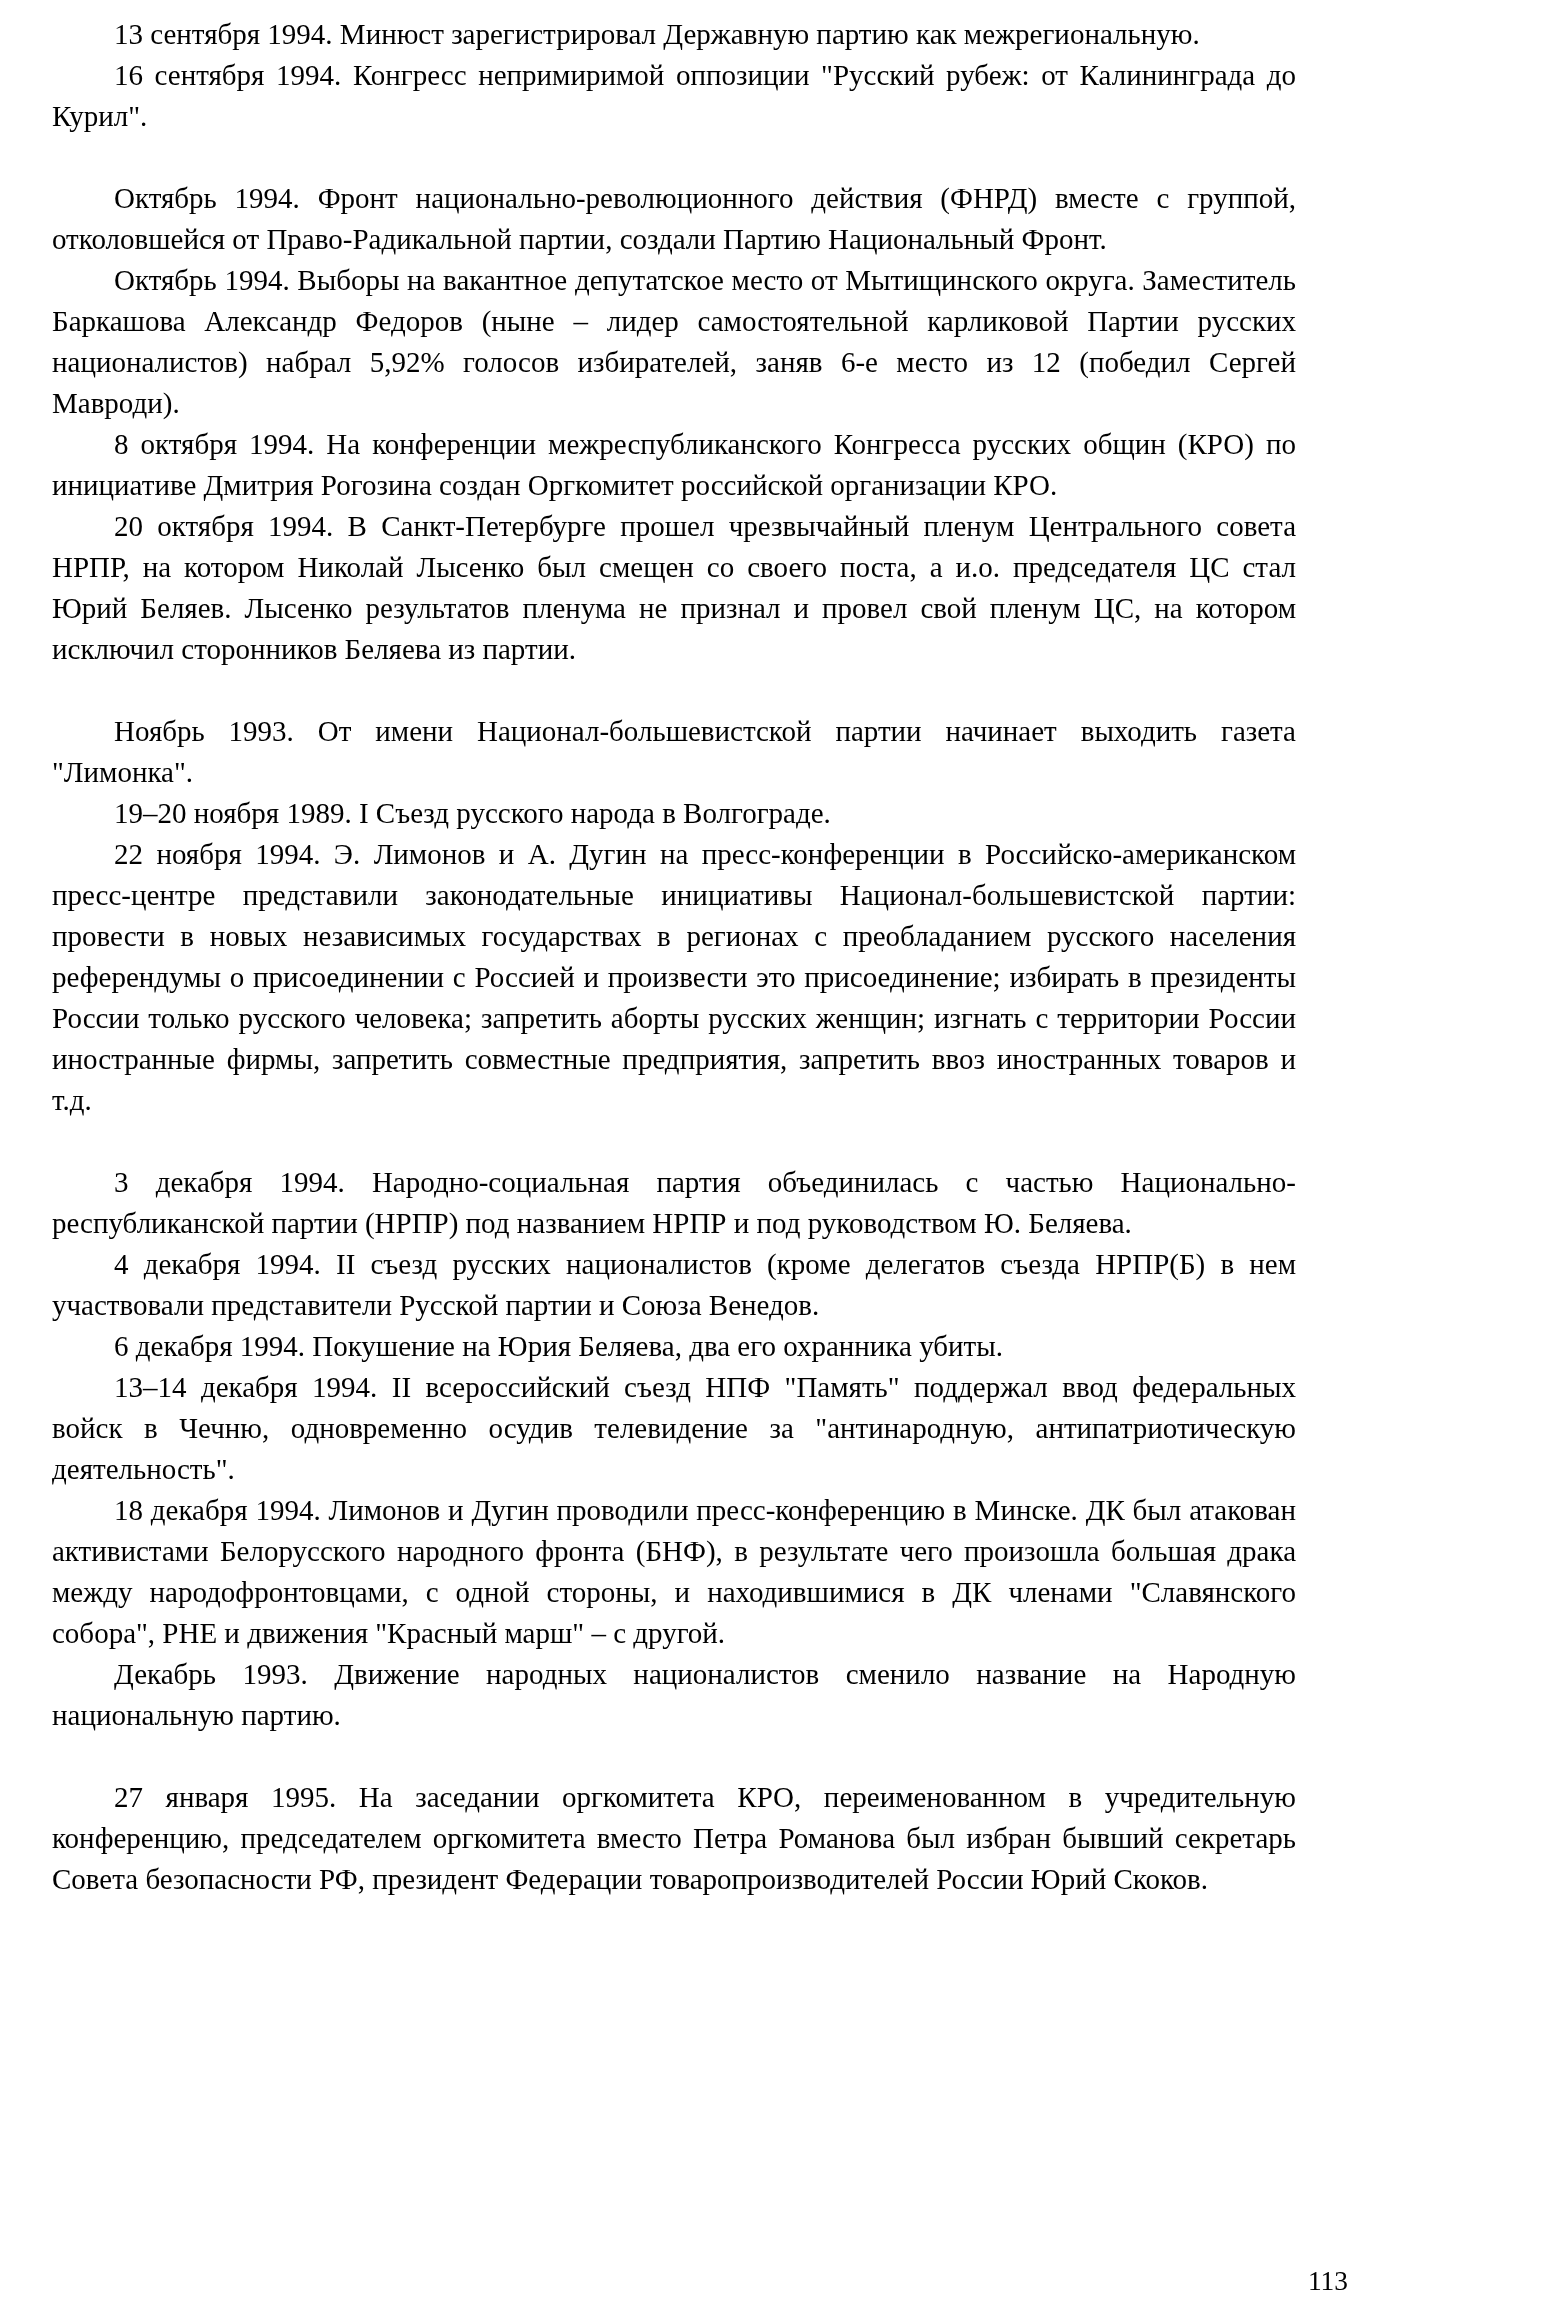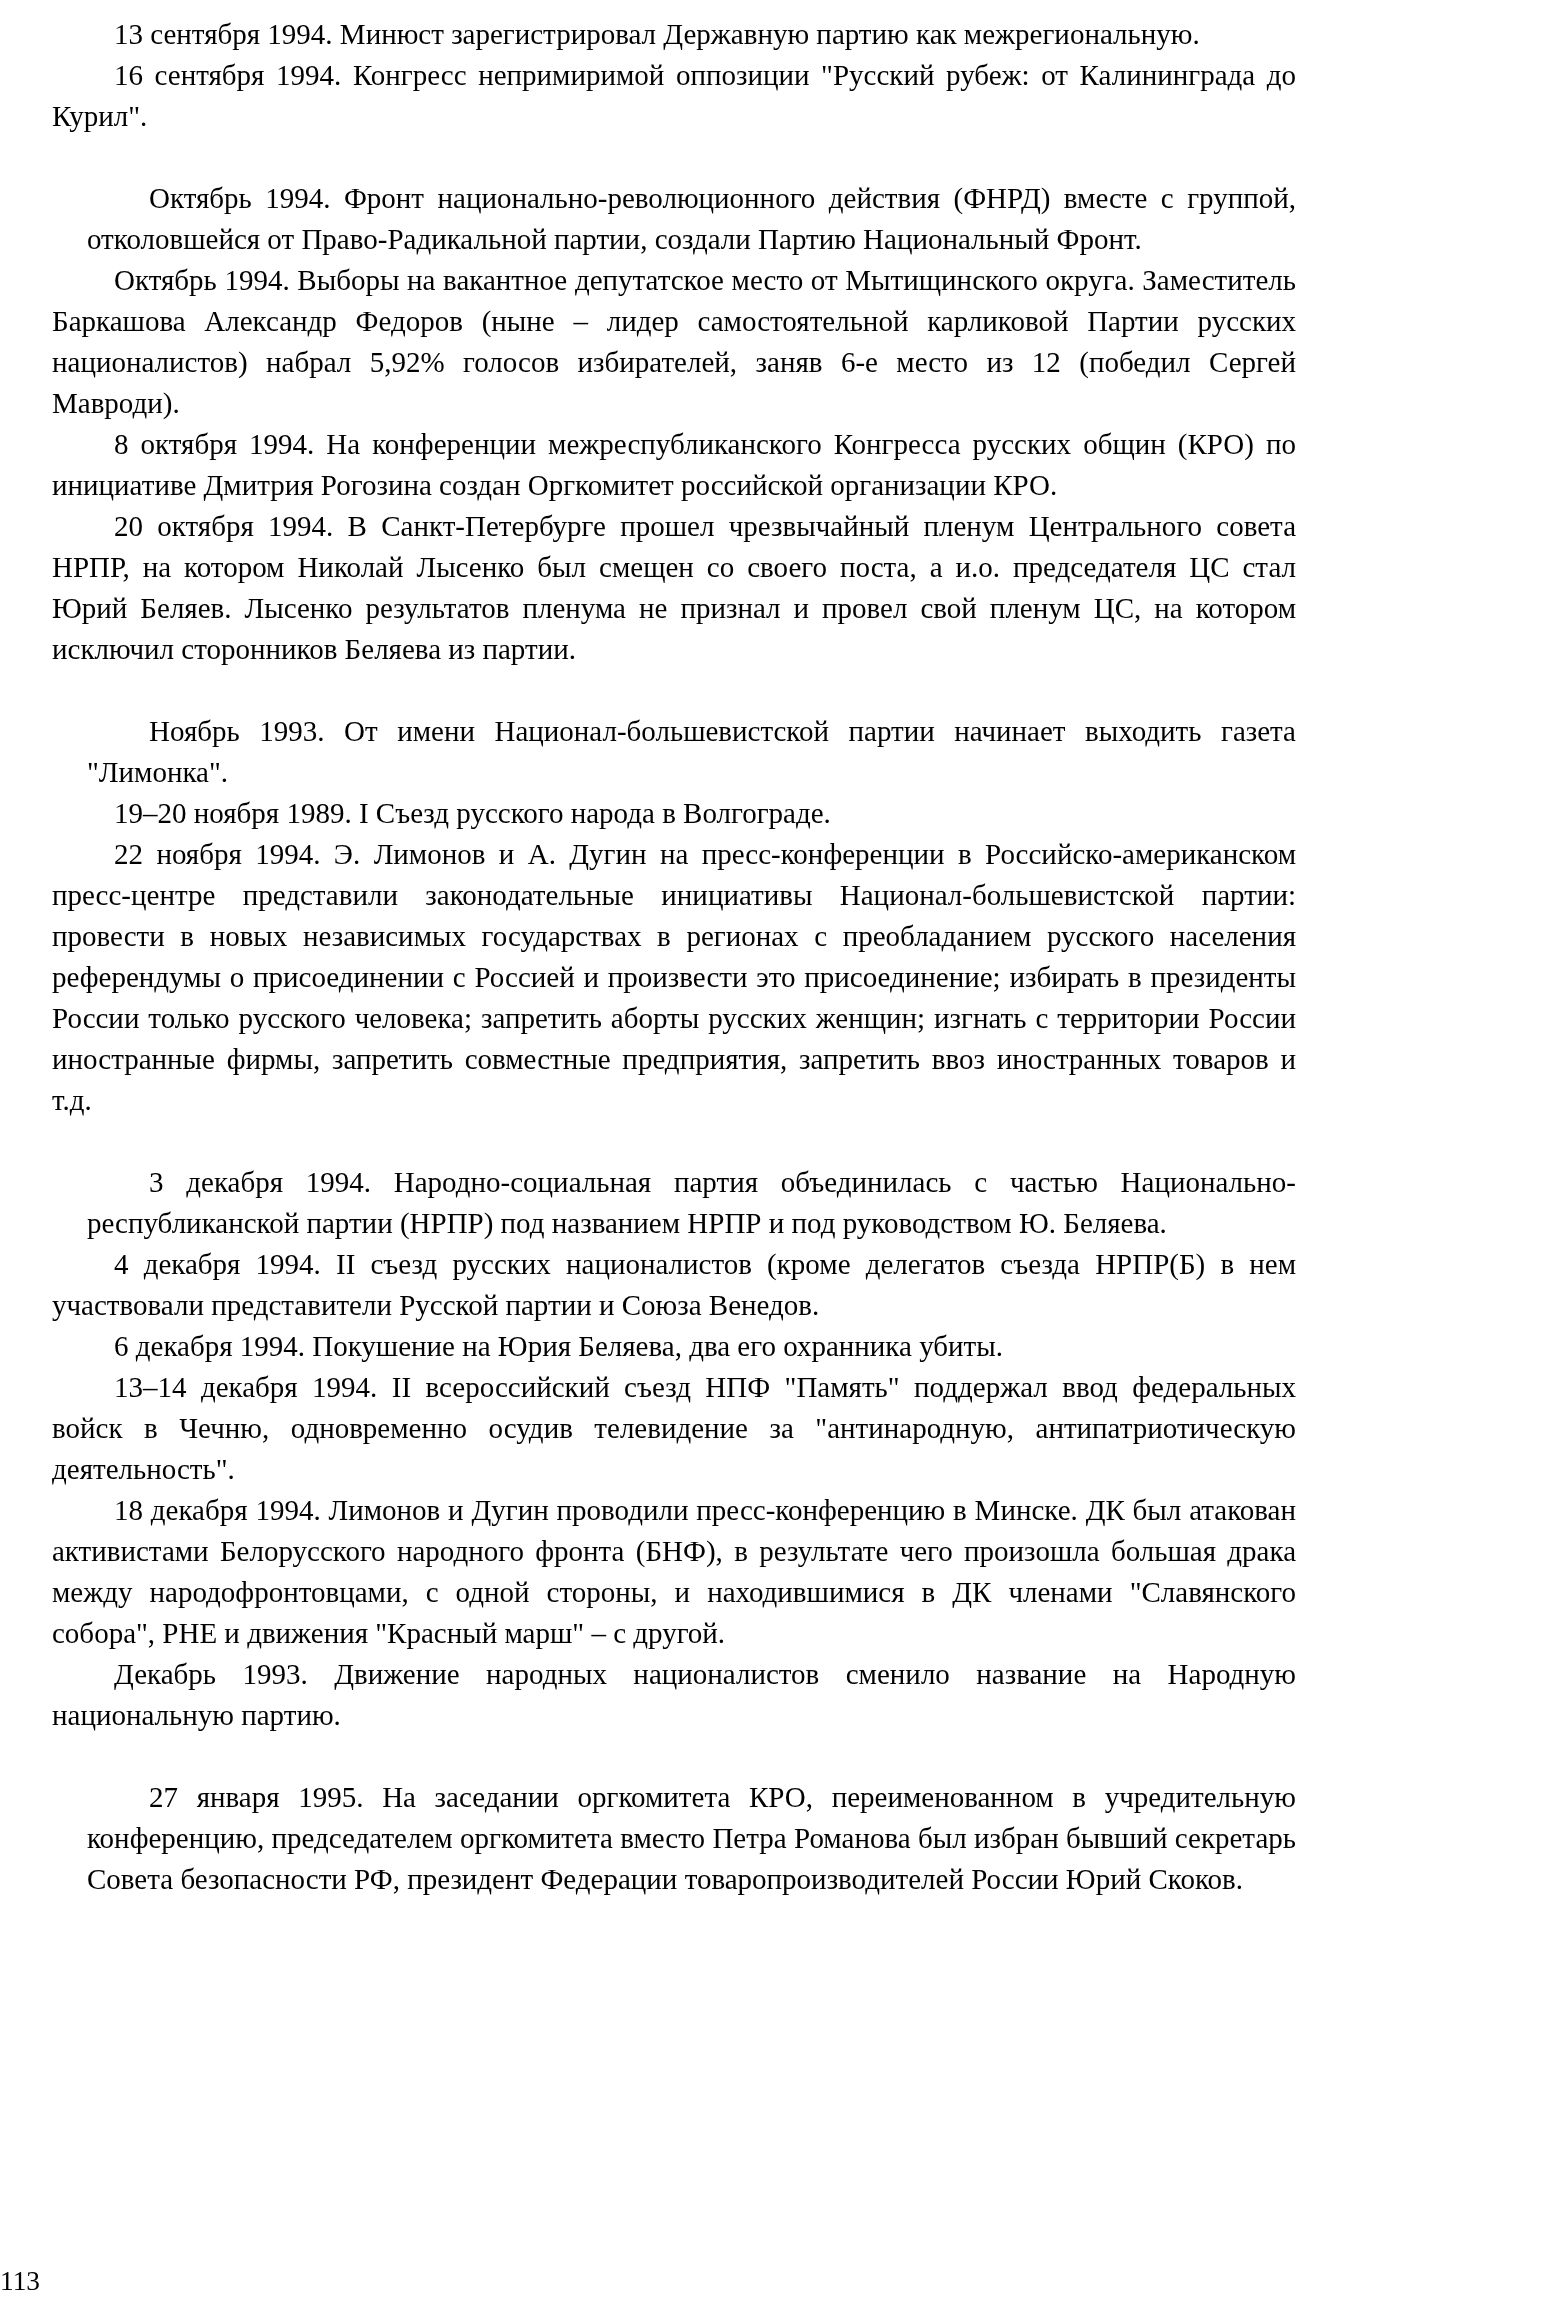--- a/index.html
+++ b/index.html
@@ -20,28 +20,27 @@
     color: #000000;
     overflow: hidden;
   }
   .doc-body .para {
     margin: 0;
     text-align: justify;
     text-indent: 62px;
   }
   .doc-body .para.space-before {
     margin-top: 41px;
-    margin-left: 35px;
   }
   .page-number {
     position: absolute;
     bottom: 17px;
     left: 0;
     width: 100%;
-    text-align: left;
+    text-align: right;
     text-indent: 0;
     font-size: 27.4px;
   }
 </style>
 </head>
 <body>
 
 <div class="page">
   <div class="doc-body">
       <p class="para">13 сентября 1994. Минюст зарегистрировал Державную партию как межрегиональную.</p>

